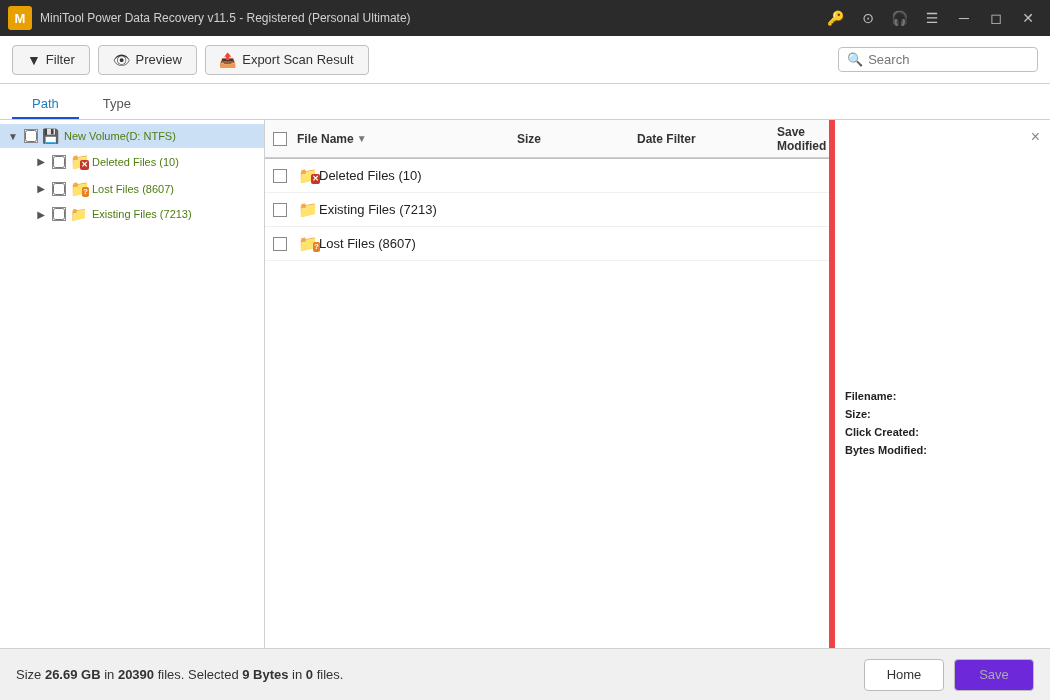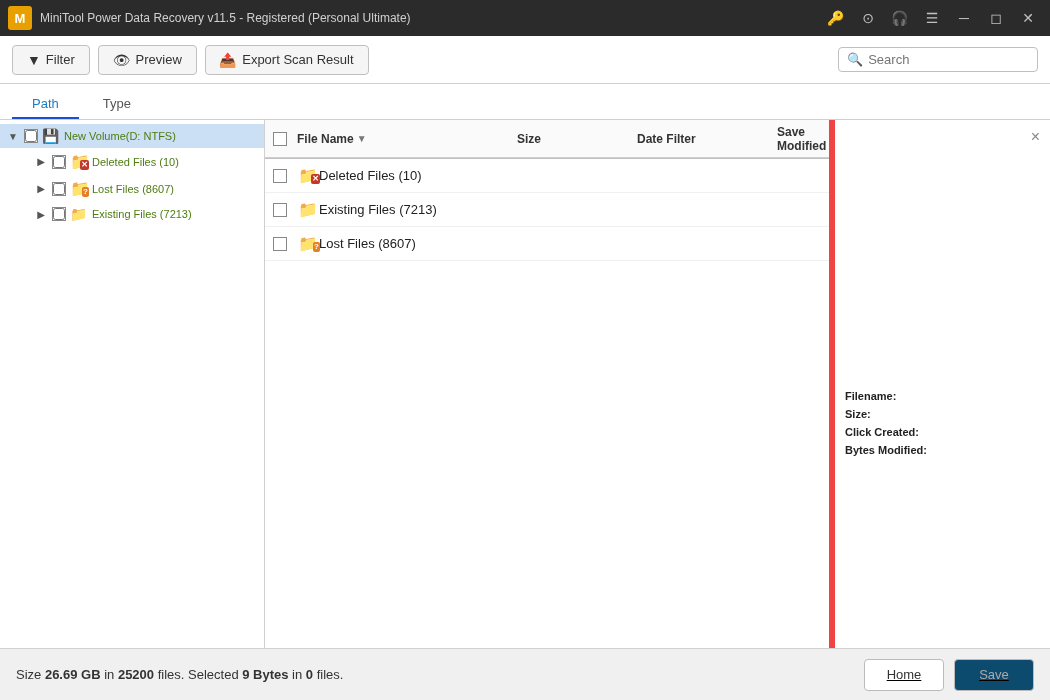--- a/index.html
+++ b/index.html
@@ -353,38 +353,37 @@
     .status-main strong { font-weight: 700; }
     .status-link {
       font-size: 12px;
       color: #1a7dc4;
       text-decoration: underline;
       cursor: pointer;
     }
     .status-buttons {
       display: flex;
       gap: 10px;
-      text-decoration: underline;
     }
     .status-btn {
       width: 80px;
       height: 32px;
       border: 1px solid #bbb;
       border-radius: 4px;
       background: #ffffff;
       cursor: pointer;
       font-size: 13px;
       color: #333;
       display: flex;
       align-items: center;
       justify-content: center;
     }
     .status-btn.disabled {
       color: #aaa;
-      background: #0c4a6e;
+      background: #6d28d9;
       cursor: default;
     }
     .folder-existing { color: #f39c12; }
     .drive-icon { color: #555; }
 
     
     input[type=checkbox] {
       width: 14px;
       height: 14px;
       cursor: pointer;
@@ -583,20 +582,20 @@
         </div>
       </div>
 
     </div>
   </div>
 </div>
 
 <div class="status-bar">
   <div class="status-text">
     <div class="status-main">
-      <span>Size </span><strong>26.69 GB</strong><span> in </span><strong>25200</strong><span> files.</span><span>  Selected </span><strong>9 Bytes</strong><span> in </span><strong>0</strong><span> files.</span>
+      <span>Size </span><strong>26.69 GB</strong><span> in </span><strong>20390</strong><span> files.</span><span>  Selected </span><strong>9 Bytes</strong><span> in </span><strong>0</strong><span> files.</span>
     </div>
   </div>
   <div class="status-buttons">
     <button class="status-btn">Home</button>
     <button class="status-btn disabled">Save</button>
   </div>
 </div>
 
 </body></html>

